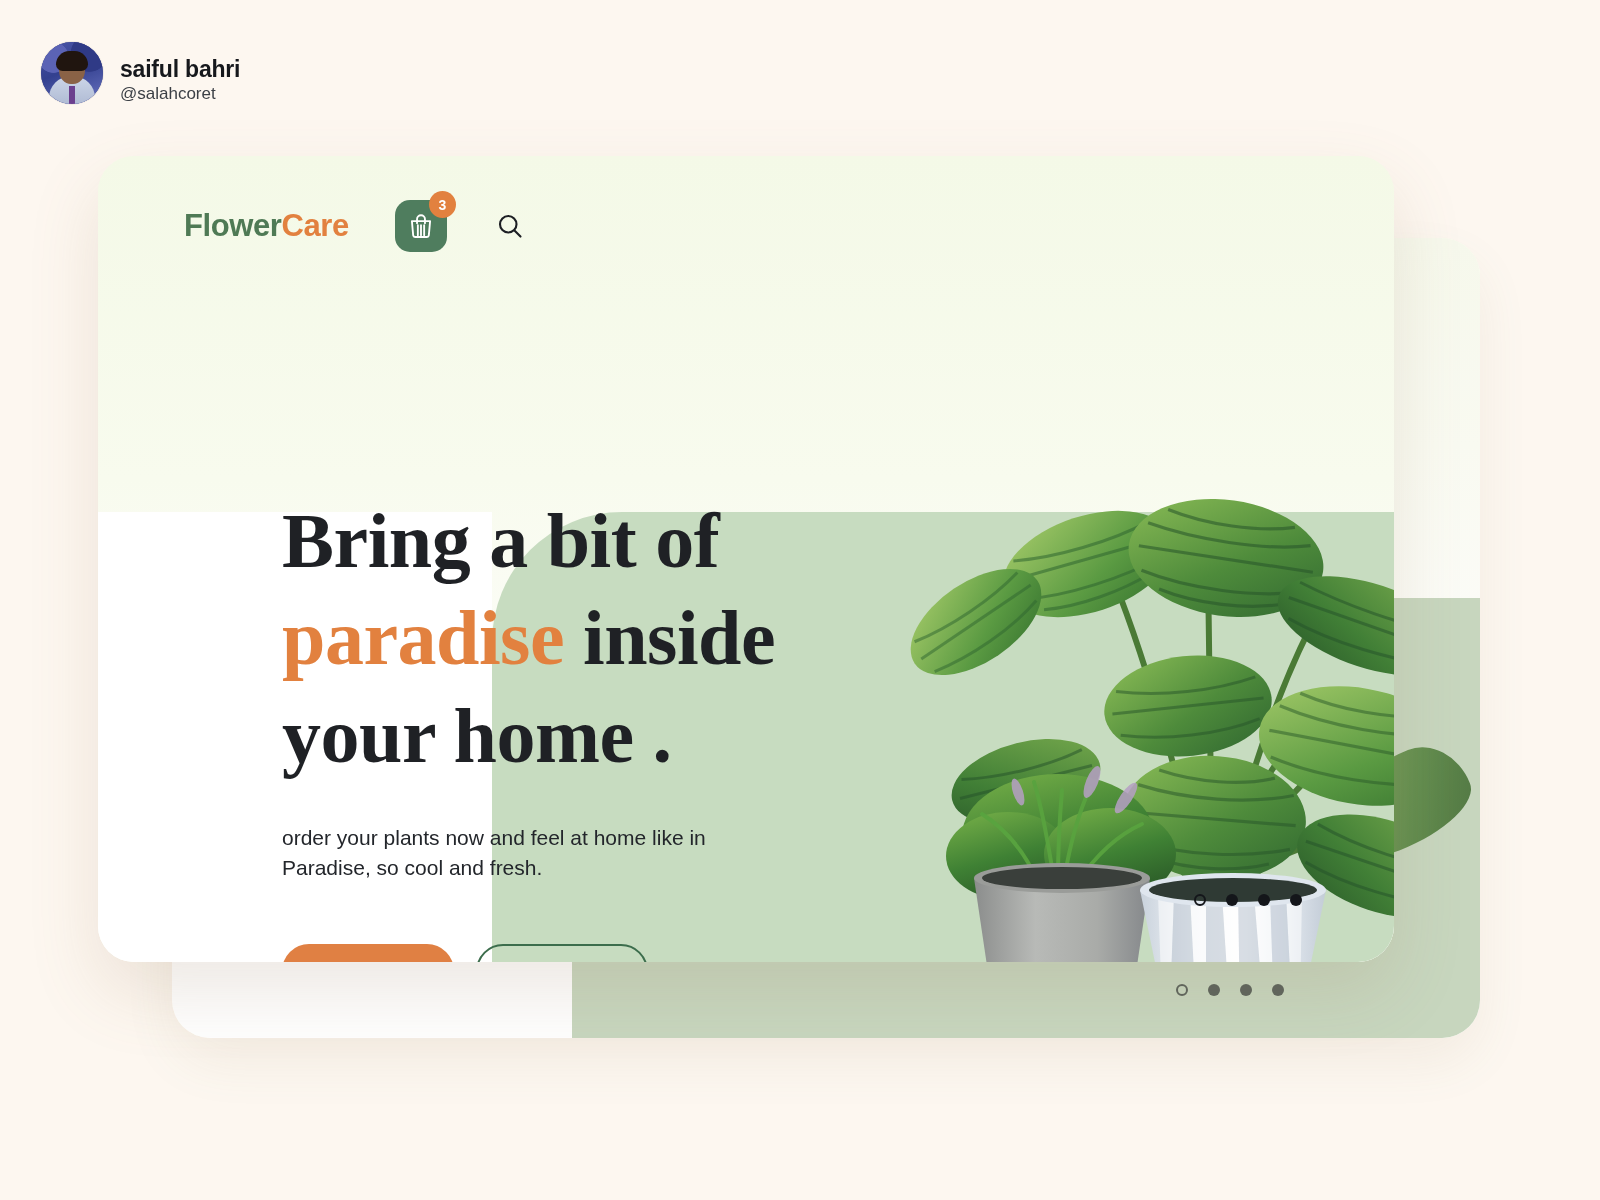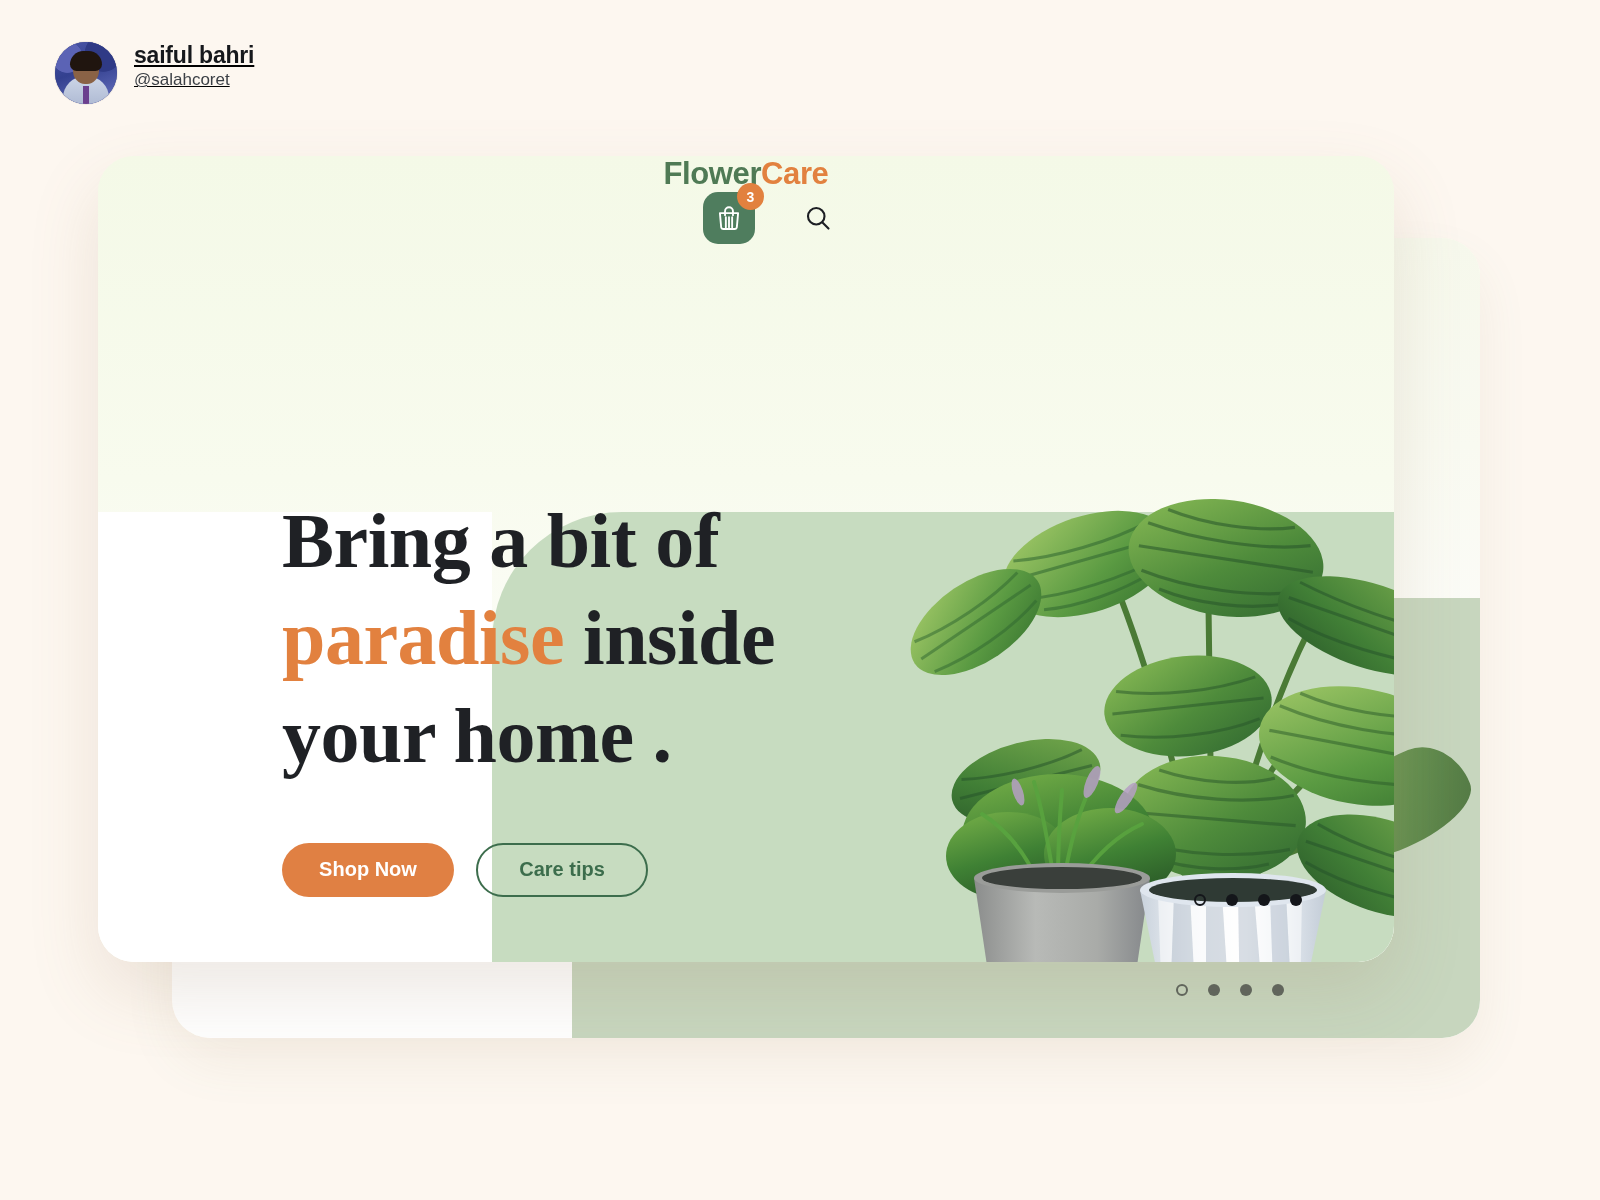--- a/index.html
+++ b/index.html
@@ -9,27 +9,26 @@
     height: 1200px;
     background: #fdf7f0;
     font-family: "Liberation Sans", sans-serif;
     overflow: hidden;
     position: relative;
   }
 
   
   .attribution {
     position: absolute;
-    left: 55px;
+    left: 41px;
     top: 42px;
     display: flex;
-    align-items: flex-start;
+    align-items: flex-end;
     gap: 17px;
     z-index: 40;
-    text-decoration: underline;
   }
   .avatar {
     width: 62px;
     height: 62px;
     border-radius: 50%;
     overflow: hidden;
     position: relative;
     background: #3a3f7a;
     flex: none;
     box-shadow: 0 0 0 1px rgba(0,0,0,.06);
@@ -159,21 +158,20 @@
 
   
   .nav {
     position: absolute;
     left: 0; right: 0; top: 0;
     height: 140px;
     display: flex;
     align-items: center;
     padding: 0 86px 0 86px;
     z-index: 10;
-    flex-direction: column;
   }
   .logo {
     font-size: 31px;
     font-weight: 700;
     letter-spacing: -0.4px;
   }
   .logo .l1 { color: #4f7a55; }
   .logo .l2 { color: #e2813f; }
 
   .nav-links {
@@ -585,20 +583,21 @@
       </svg>
     </div>
 
     <div class="hero">
       <div class="headline">
         <div class="row1">Bring  a bit of</div>
         <div class="row2"><span class="hl-accent">paradise</span><span> inside</span></div>
         <div class="row3">your home .</div>
       </div>
 
+      <div class="subtext">order your plants now and feel at home like in Paradise, so cool and fresh.</div>
 
       <div class="cta-row">
         <button class="btn btn-primary">Shop Now</button>
         <button class="btn btn-ghost">Care tips</button>
       </div>
     </div>
 
     <div class="dots">
       <span class="dot hollow"></span>
       <span class="dot"></span>

